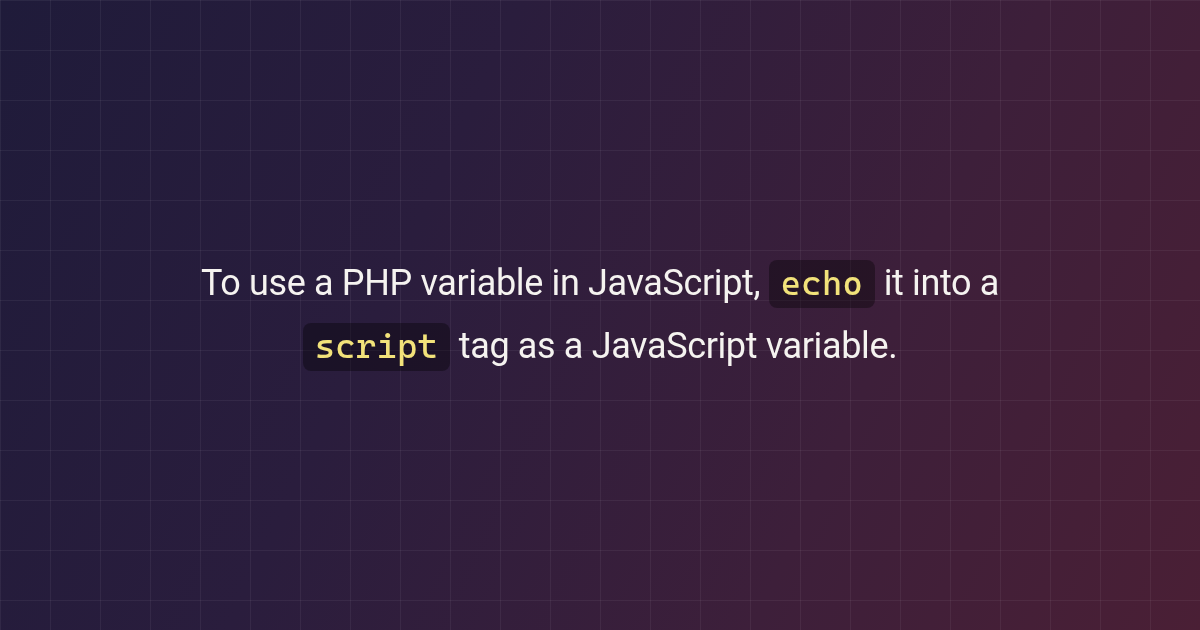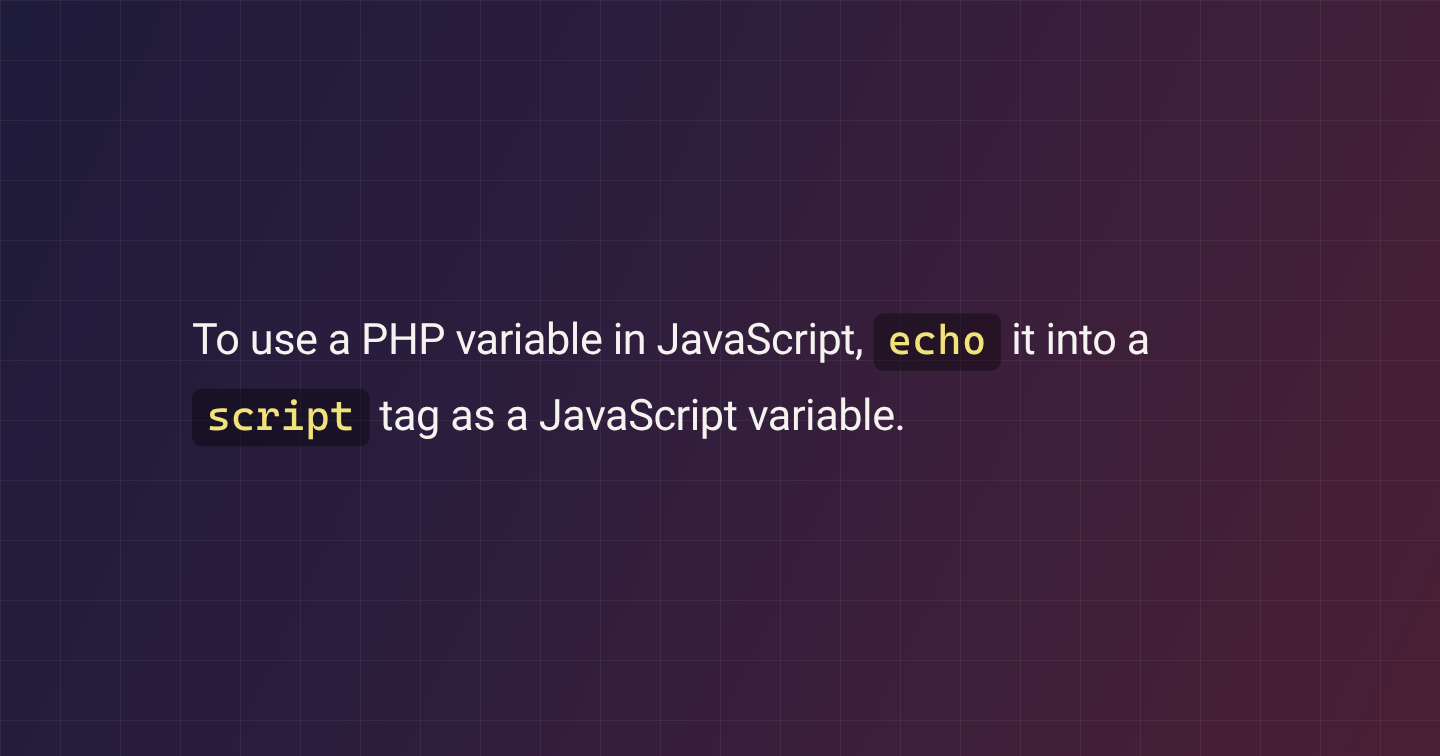--- a/index.html
+++ b/index.html
@@ -29,20 +29,21 @@
       background-size: 50px 50px;
       background-position: 0 0;
       pointer-events: none;
     }
     
     .content {
       position: relative;
       z-index: 1;
       max-width: 960px;
       padding: 0 40px;
+      text-align: center;
     }
     
     .summary-text {
       color: #f5f3f0;
       font-size: 36px;
       line-height: 1.75;
       font-weight: 400;
       letter-spacing: -0.01em;
     }
     

